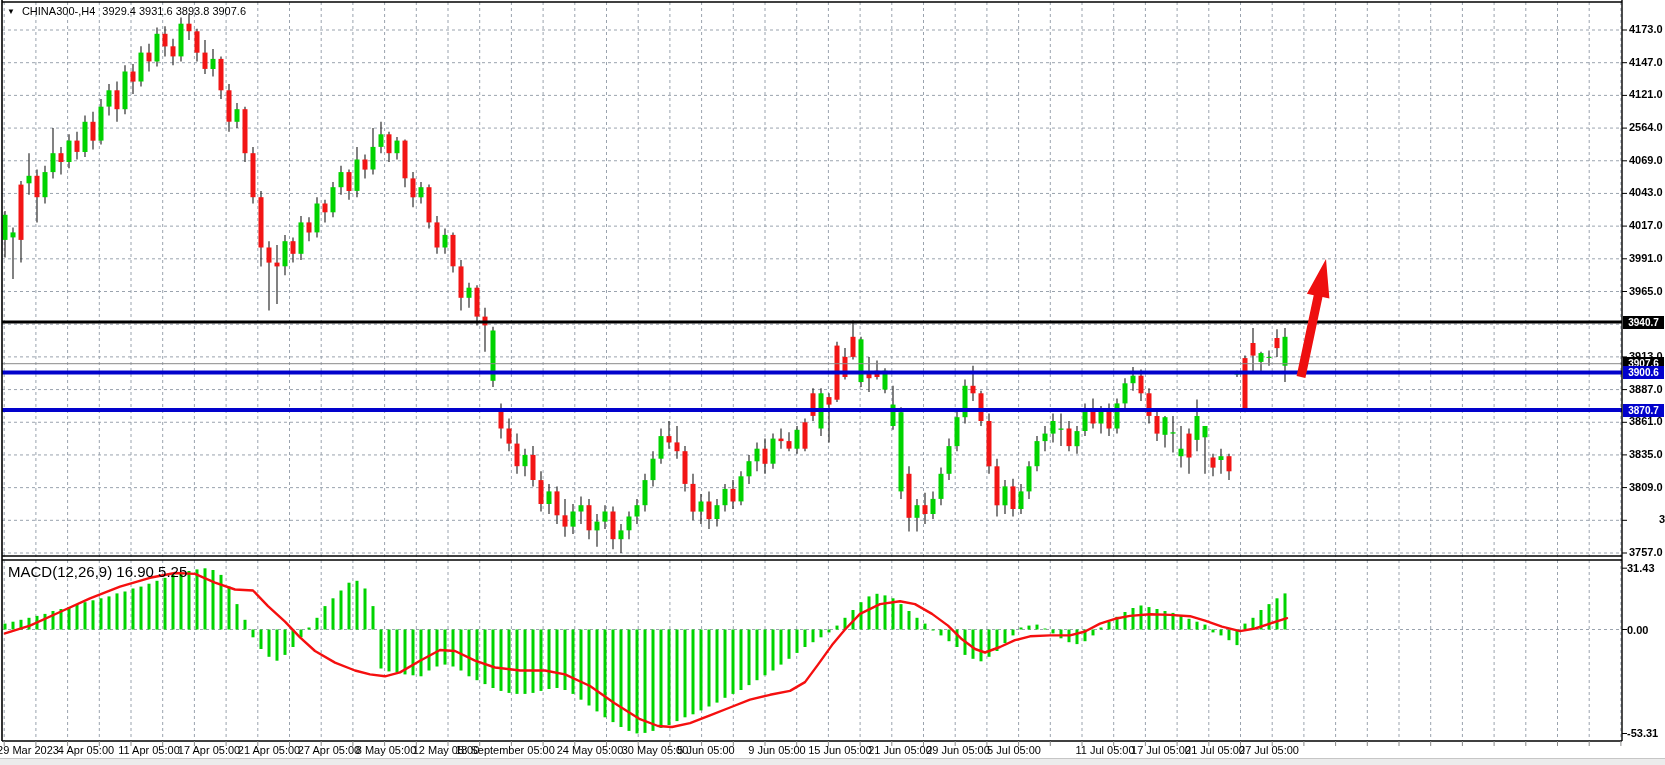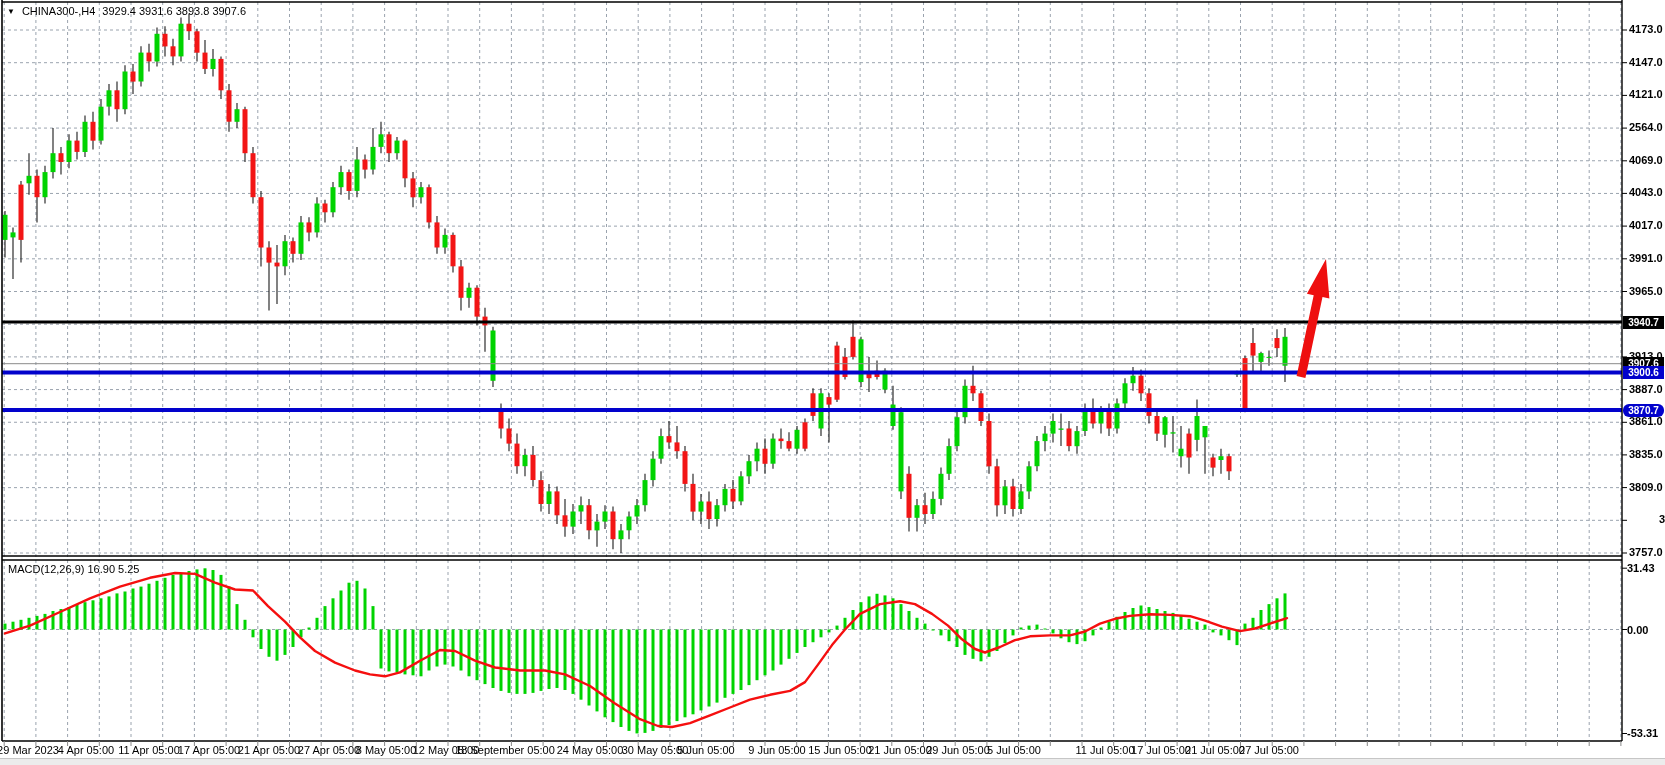--- a/index.html
+++ b/index.html
@@ -1,21 +1,21 @@
 <!DOCTYPE html>
 <html><head>
 <meta charset="utf-8">
 <style>
   html,body{margin:0;padding:0;background:#e8e8e8;}
   #root{position:relative;width:1665px;height:765px;background:#ffffff;overflow:hidden;
         font-family:"Liberation Sans",sans-serif;-webkit-font-smoothing:antialiased;}
   #chart-svg{position:absolute;left:0;top:0;}
   .hdr{position:absolute;left:7px;top:5px;font-size:11px;color:#000;display:flex;gap:7px;align-items:center;white-space:nowrap;}
   .hdr .tri{font-size:8px;cursor:pointer;}
-  .macd-lbl{position:absolute;left:8px;top:563px;font-size:11px;color:#000;white-space:nowrap;}
+  .macd-lbl{position:absolute;left:8px;top:563px;font-size:15px;color:#000;white-space:nowrap;}
   .ylab{position:absolute;left:1629px;font-size:11px;font-weight:bold;color:#000;white-space:nowrap;}
   .mlab{position:absolute;left:1627px;font-size:11px;font-weight:bold;color:#000;white-space:nowrap;}
   .badge{position:absolute;left:1623px;width:41px;height:13px;line-height:13px;text-align:center;
          font-size:10px;font-weight:bold;color:#fff;white-space:nowrap;}
   .dlab{position:absolute;top:744px;font-size:11px;color:#000;white-space:nowrap;transform:translateX(-50%);}
   .bstrip{position:absolute;left:0;top:758px;width:1665px;height:7px;background:#ececec;border-top:1px solid #c6c6c6;}
 </style>
 </head>
 <body>
 
@@ -714,17 +714,17 @@
       <div class="dlab" style="left: 1014px; text-align: right;">5 Jul 05:00</div>
       <div class="dlab" style="left: 1105px;">11 Jul 05:00</div>
       <div class="dlab" style="left: 1161px;">17 Jul 05:00</div>
       <div class="dlab" style="left: 1215px;">21 Jul 05:00</div>
       <div class="dlab" style="left: 1269px;">27 Jul 05:00</div>
     </div>
   <div id="badges">
       <div class="badge" style="top: 315.55px; background: rgb(0, 0, 0);">3940.7</div>
       <div class="badge" style="top: 357.164px; background: rgb(0, 0, 0);">3907.6</div>
       <div class="badge" style="top: 365.964px; background: rgb(2, 2, 204);">3900.6</div>
-      <div class="badge" style="top: 403.555px; background: rgb(2, 2, 204); border-radius: 6px;">3870.7</div>
+      <div class="badge" style="top: 403.555px; background: rgb(2, 2, 204);">3870.7</div>
     </div>
 
   <div class="bstrip"></div>
 </div>
 
 </body></html>

